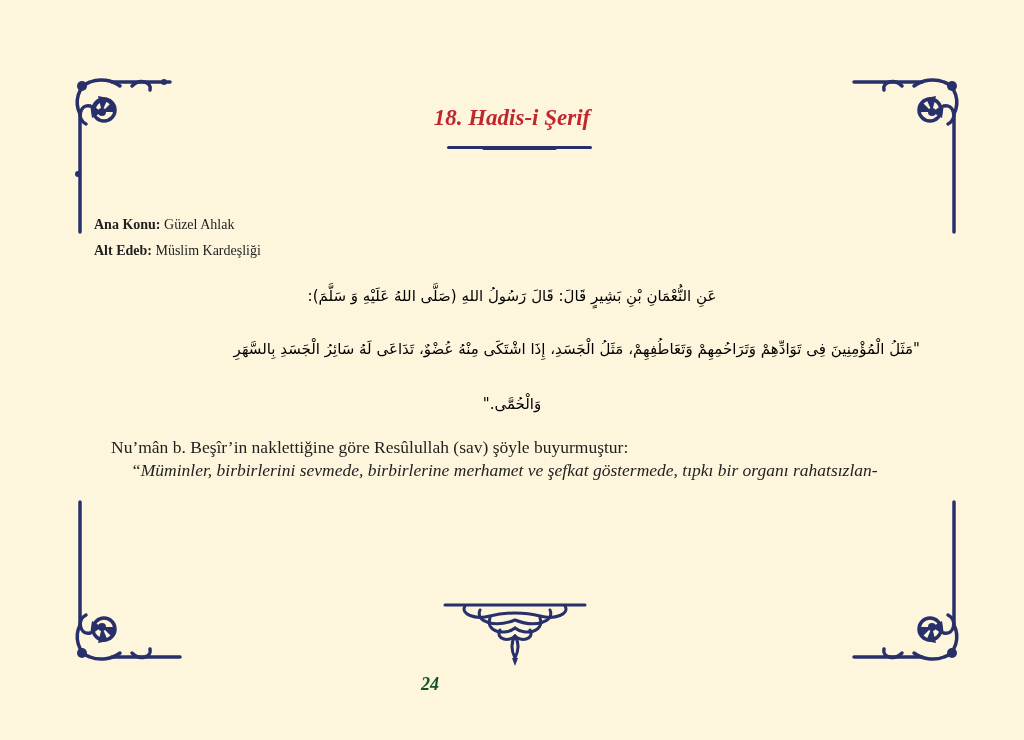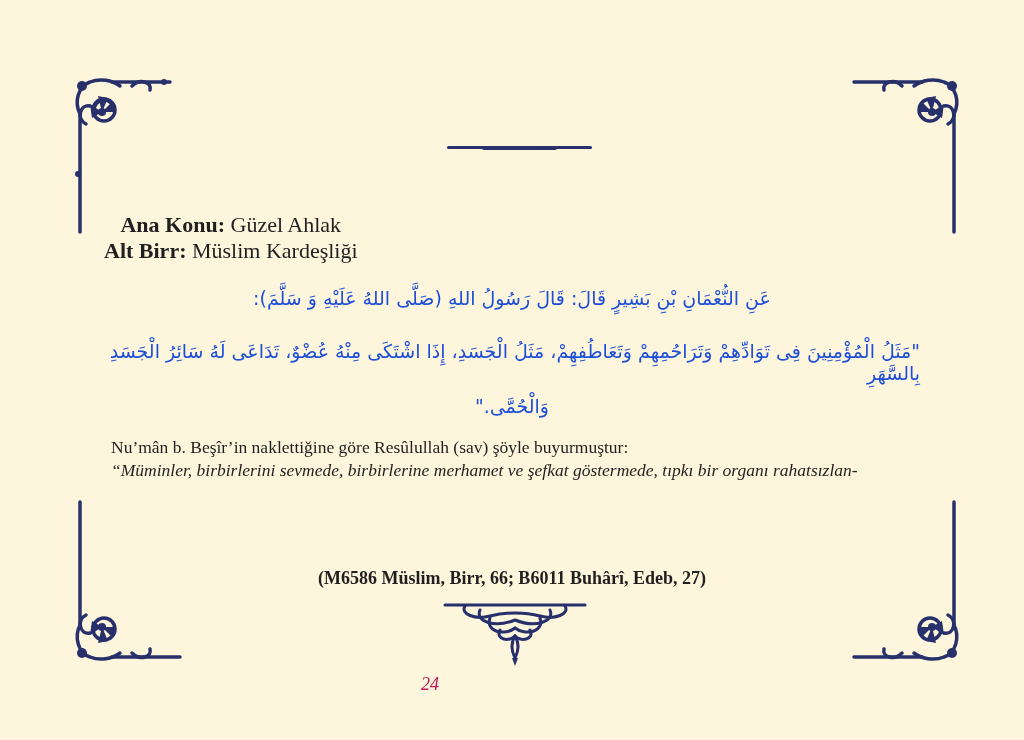--- a/index.html
+++ b/index.html
@@ -18,38 +18,38 @@
     text-align:center; font-size:23px; font-weight:bold; font-style:italic;
     color:#c0272d;
   }
   .title-rule {
     position:absolute; left:447px; top:146px; width:145px; height:3px;
     background:#27306b; border-radius:2px;
   }
   .title-rule::after {
     content:""; position:absolute; left:35px; right:35px; top:-0.5px; height:4px; background:#27306b; border-radius:2px;
   }
-  .meta { position:absolute; left:104px; top:212px; font-size:22px; line-height:26px;text-align:center; }
+  .meta { position:absolute; left:94px; top:212px; font-size:14px; line-height:26px; }
   .meta b { font-weight:bold; }
   .arabic {
     position:absolute; left:100px; width:824px; direction:rtl; text-align:center;
-    font-family:"DejaVu Sans", sans-serif; font-size:19px; color:#1d4ed8;
+    font-family:"DejaVu Sans", sans-serif; font-size:15px; color:#000000;
   }
   .ar1 { top:287px; }
   .ar2 { top:340px; text-align:right; width:812px; left:108px; }
   .ar3 { top:395px; }
   .trans { position:absolute; left:111px; top:436px; width:830px; font-size:17.5px; line-height:23px; }
-  .trans .quote { font-style:italic; }
+  .trans .quote { font-style:italic;margin-left:20px; }
   .source {
     position:absolute; left:0; width:1024px; top:568px; text-align:center;
     font-size:18px; font-weight:bold;
   }
   .pagenum {
     position:absolute; left:0; width:860px; top:674px; text-align:center;
-    font-size:18px; font-weight:normal; font-style:italic; color:#be185d;
+    font-size:18px; font-weight:bold; font-style:italic; color:#14532d;
   }
   .ornament { position:absolute; left:440px; top:600px; }
 </style>
 </head>
 <body>
 
 <div class="page">
 
   <div class="corner" style="left:72px; top:74px;">
     <svg width="100" height="160" viewBox="0 0 100 160">
@@ -133,43 +133,43 @@
           <circle cx="30" cy="38" r="4"></circle>
           <path d="M18 30 L30 38 L20 44 Z"></path>
           <path d="M26 22 L30 38 L36 24 Z"></path>
           <path d="M40 28 L30 38 L44 38 Z"></path>
           <circle cx="10" cy="12" r="5"></circle>
         </g>
       </g>
     </svg>
   </div>
 
+  <div class="title">18. Hadis-i Şerif</div>
   <div class="title-rule"></div>
 
   <div class="meta">
     <div>
       <b>Ana Konu:</b>
       <span>Güzel Ahlak</span>
     </div>
     <div>
-      <b>Alt Birr:</b>
+      <b>Alt Edeb:</b>
       <span>Müslim Kardeşliği</span>
     </div>
   </div>
 
   <div class="arabic ar1" dir="rtl">عَنِ النُّعْمَانِ بْنِ بَشِيرٍ قَالَ: قَالَ رَسُولُ اللهِ (صَلَّى اللهُ عَلَيْهِ وَ سَلَّمَ):</div>
   <div class="arabic ar2" dir="rtl">"مَثَلُ الْمُؤْمِنِينَ فِى تَوَادِّهِمْ وَتَرَاحُمِهِمْ وَتَعَاطُفِهِمْ، مَثَلُ الْجَسَدِ، إِذَا اشْتَكَى مِنْهُ عُضْوٌ، تَدَاعَى لَهُ سَائِرُ الْجَسَدِ بِالسَّهَرِ</div>
   <div class="arabic ar3" dir="rtl">وَالْحُمَّى."</div>
 
   <div class="trans">
     <div>Nu’mân b. Beşîr’in naklettiğine göre Resûlullah (sav) şöyle buyurmuştur:</div>
     <div class="quote">“Müminler, birbirlerini sevmede, birbirlerine merhamet ve şefkat göstermede, tıpkı bir organı rahatsızlan-</div>
   </div>
 
-  <div class="source">(M6586 Müslim, Birr, 66; B6011 Buhârî, Edeb, 27)</div>
 
   <div class="ornament">
     <svg width="150" height="70" viewBox="0 0 150 70">
       <g fill="none" stroke="#27306b" stroke-width="3" stroke-linecap="round">
         <line x1="5" y1="5" x2="145" y2="5"></line>
         <path d="M25 6 C20 14 35 20 50 16 C65 12 85 12 100 16 C115 20 130 14 125 6"></path>
         <path d="M40 10 C35 22 55 28 75 20 C95 28 115 22 110 10"></path>
         <path d="M50 18 C45 32 65 36 75 28 C85 36 105 32 100 18"></path>
         <path d="M60 30 C55 40 70 42 75 36 C80 42 95 40 90 30"></path>
         <path d="M75 36 C70 44 72 52 75 58 C78 52 80 44 75 36"></path>

